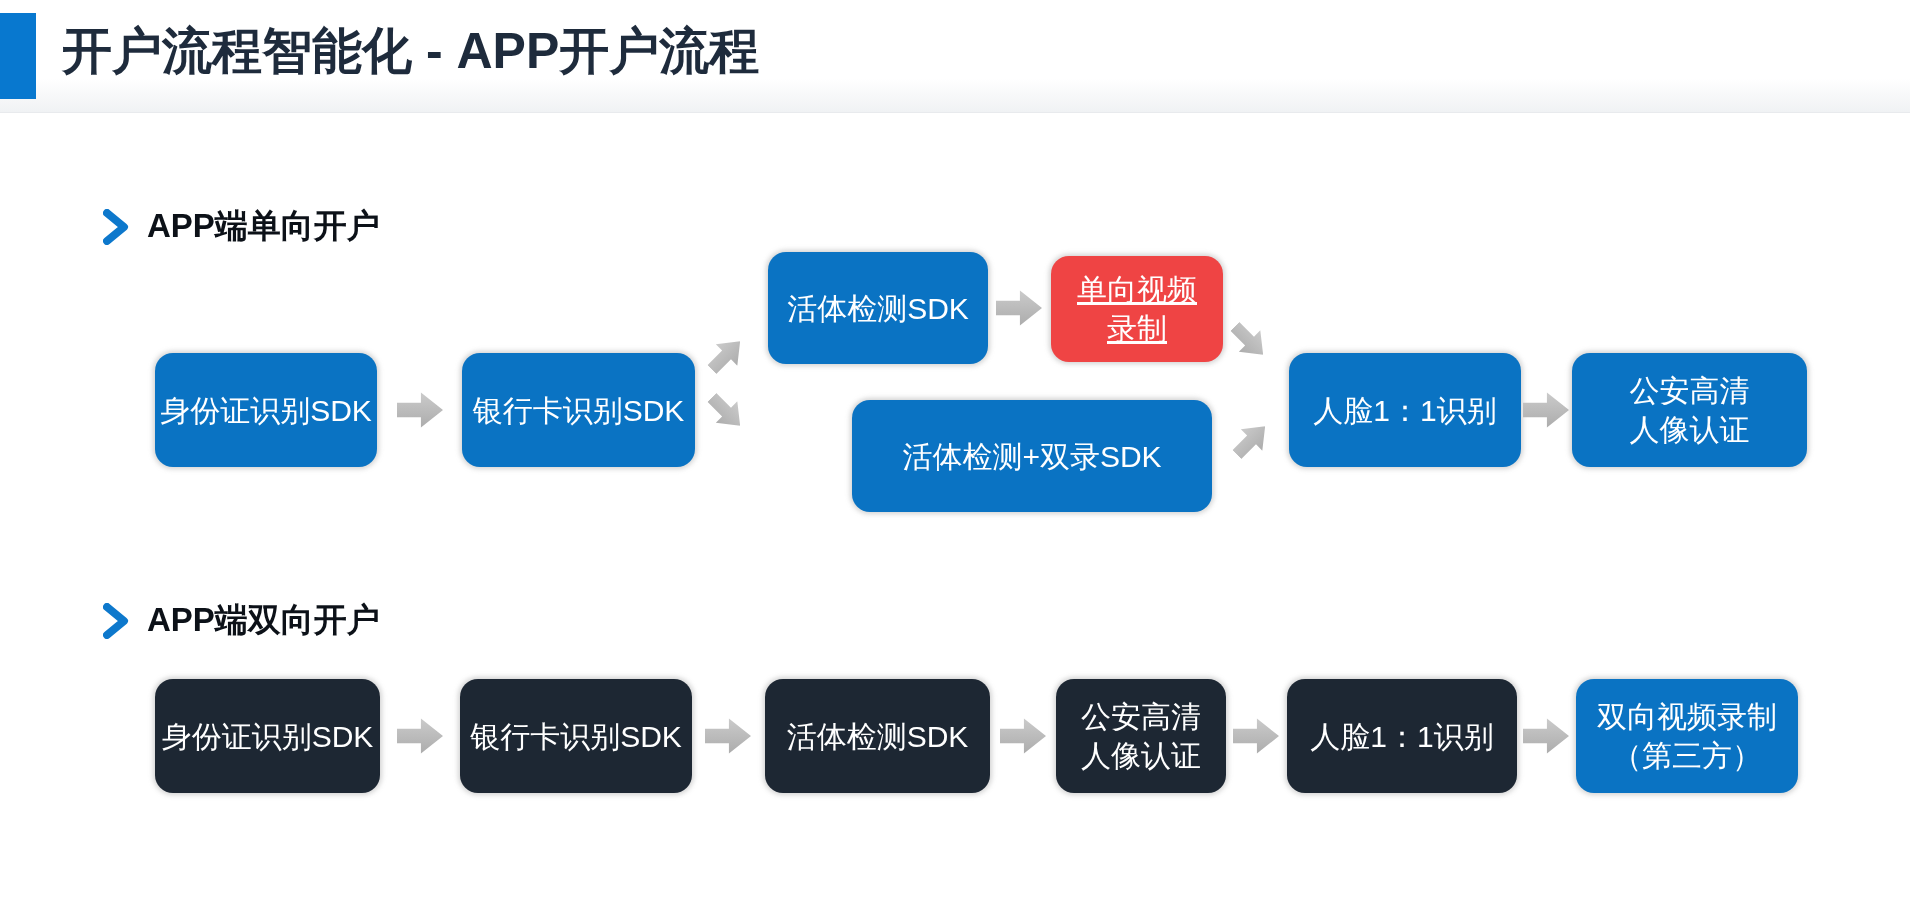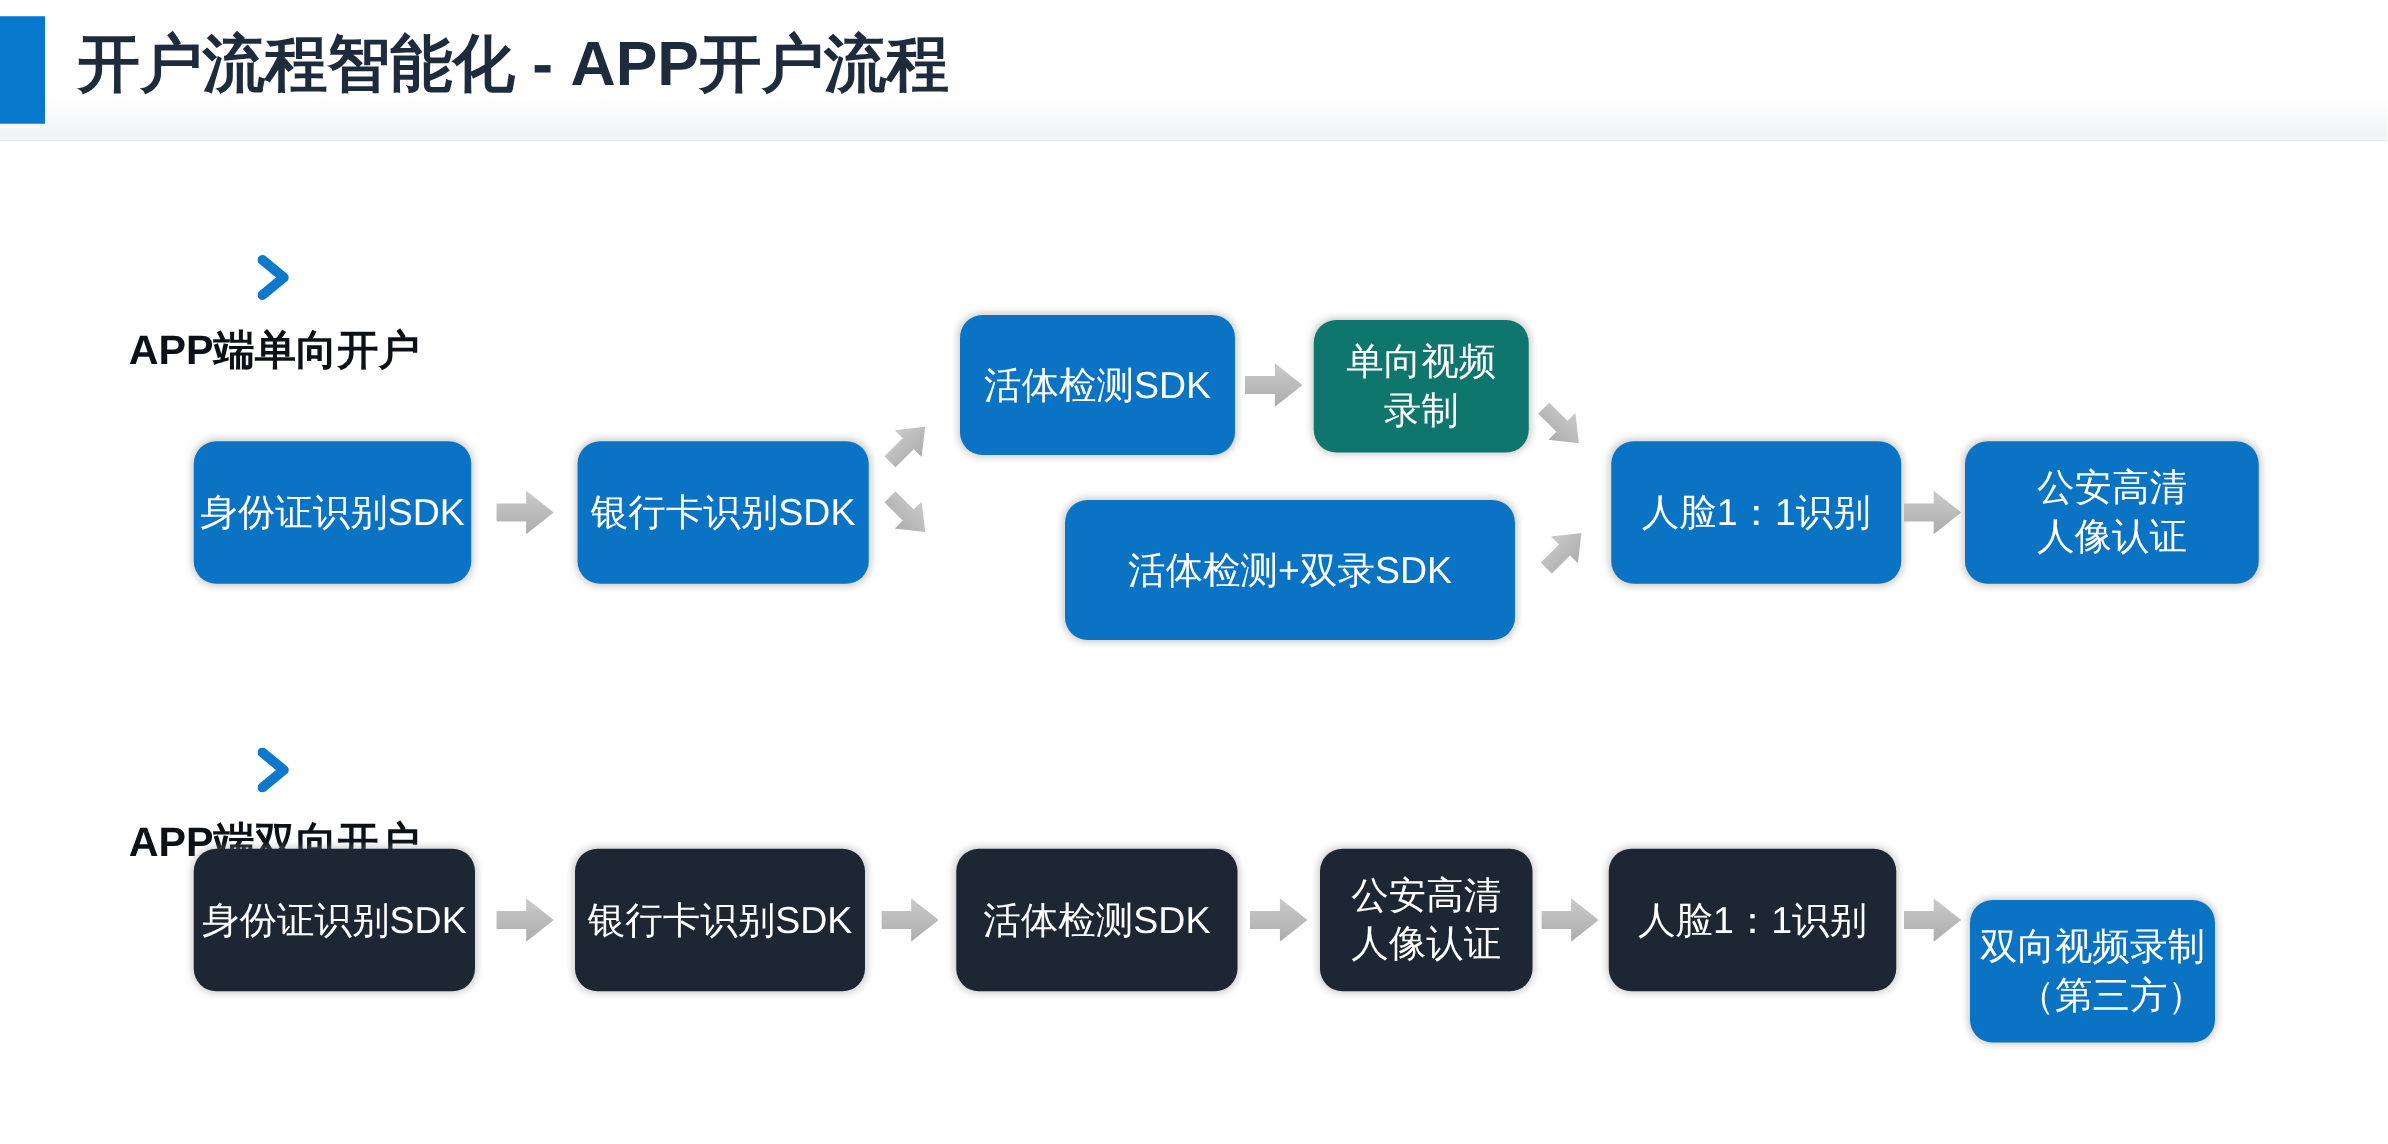--- a/index.html
+++ b/index.html
@@ -23,31 +23,31 @@
     font-size:50px;line-height:62px;font-weight:bold;color:#1e2b3c;
   }
   .logo{
     position:absolute;right:22px;top:10px;height:92px;
     display:flex;align-items:center;gap:16px;
   }
   .logo-text{
     font-size:43px;font-weight:600;color:#2a3443;letter-spacing:2px;
   }
   
-  .sec{position:absolute;display:flex;align-items:center;gap:18px;flex-direction:column;}
+  .sec{position:absolute;display:flex;align-items:center;gap:18px;}
   .sec-label{font-size:33px;font-weight:bold;color:#0c1118;}
   
   .node{
     position:absolute;display:flex;align-items:center;justify-content:center;
     text-align:center;color:#ffffff;font-size:30px;line-height:1.3;
     border-radius:18px;white-space:pre-line;
     box-shadow:0 0 5px 2px rgba(145,145,145,.40);
   }
   .blue{background:#0a73c3;}
-  .lightblue{background:#0f766e;}
+  .lightblue{background:#ef4444;text-decoration:underline;}
   .dark{background:#1d2733;}
   
   .arrow{
     position:absolute;width:46px;height:38px;
     background:linear-gradient(180deg,#cccccc,#ababab);
     clip-path:polygon(0 31%,52% 31%,52% 4%,100% 50%,52% 96%,52% 69%,0 69%);
   }
   .small{width:40px;height:33px;}
   .rot45{transform:rotate(45deg);}
   .rotm45{transform:rotate(-45deg);}
@@ -123,16 +123,16 @@
 <div class="arrow" style="left:1000px;top:717px;"></div>
 <div class="node dark" style="left:1056px;top:679px;width:170px;height:114px;">
   <span>公安高清
 人像认证</span>
 </div>
 <div class="arrow" style="left:1233px;top:717px;"></div>
 <div class="node dark" style="left:1287px;top:679px;width:230px;height:114px;">
   <span>人脸1：1识别</span>
 </div>
 <div class="arrow" style="left:1523px;top:717px;"></div>
-<div class="node blue" style="left:1576px;top:720px;width:196px;height:114px;text-align:right;">
+<div class="node blue" style="left:1576px;top:679px;width:222px;height:114px;">
   <span>双向视频录制
 （第三方）</span>
 </div>
 
 </body></html>

